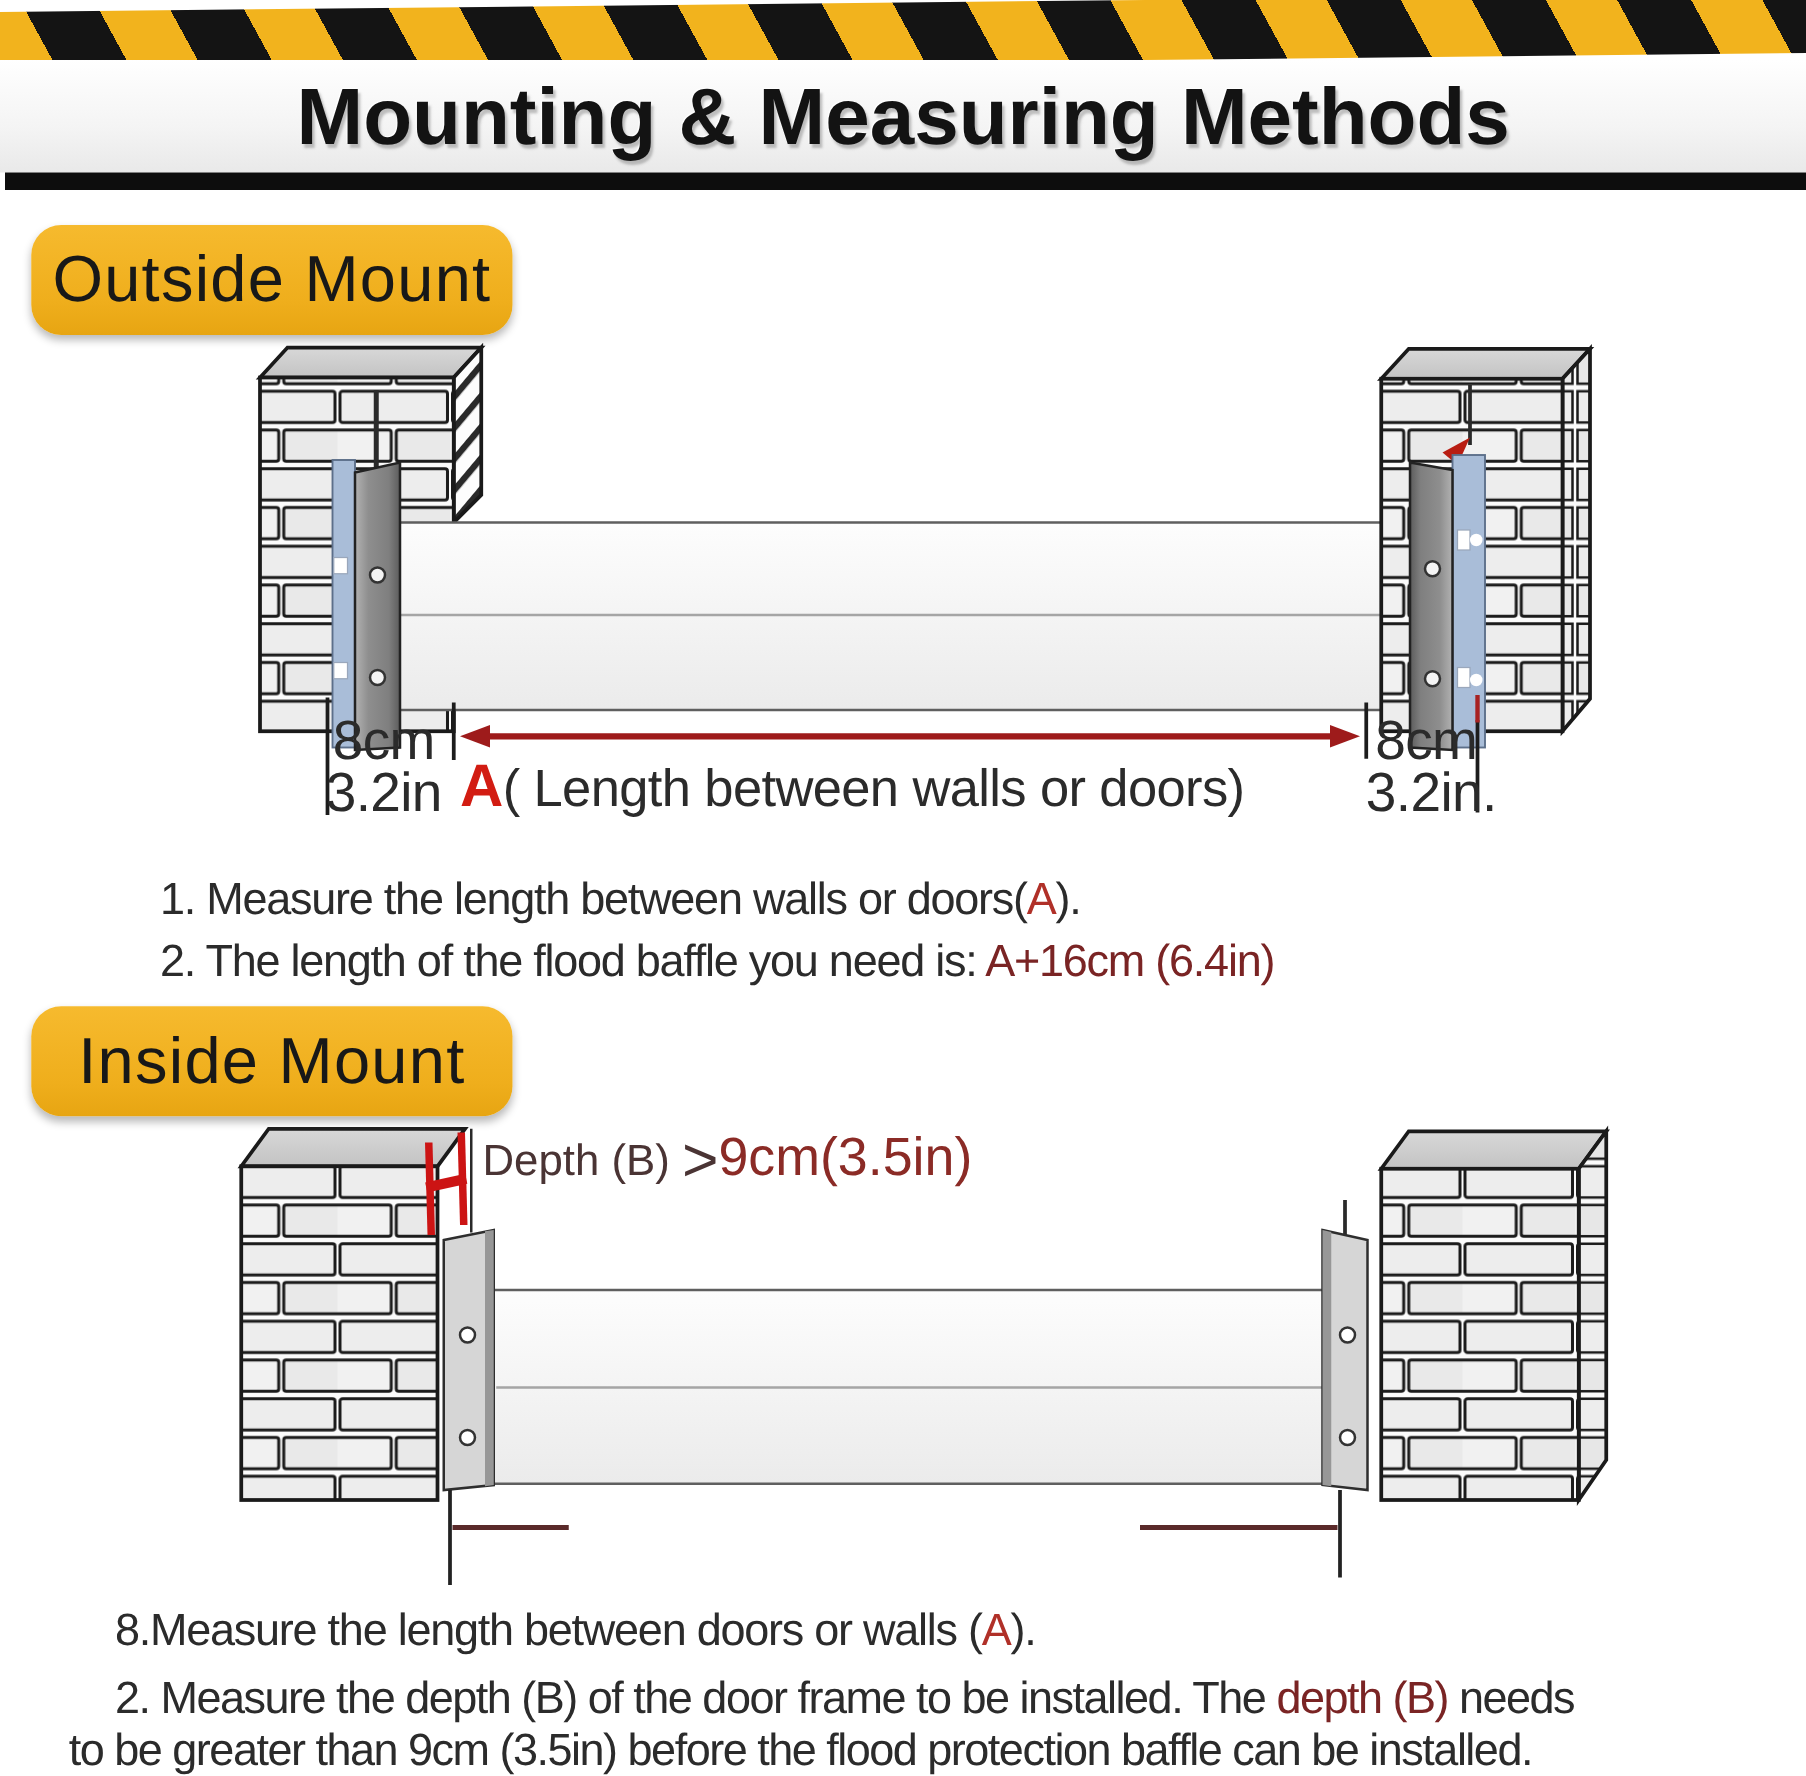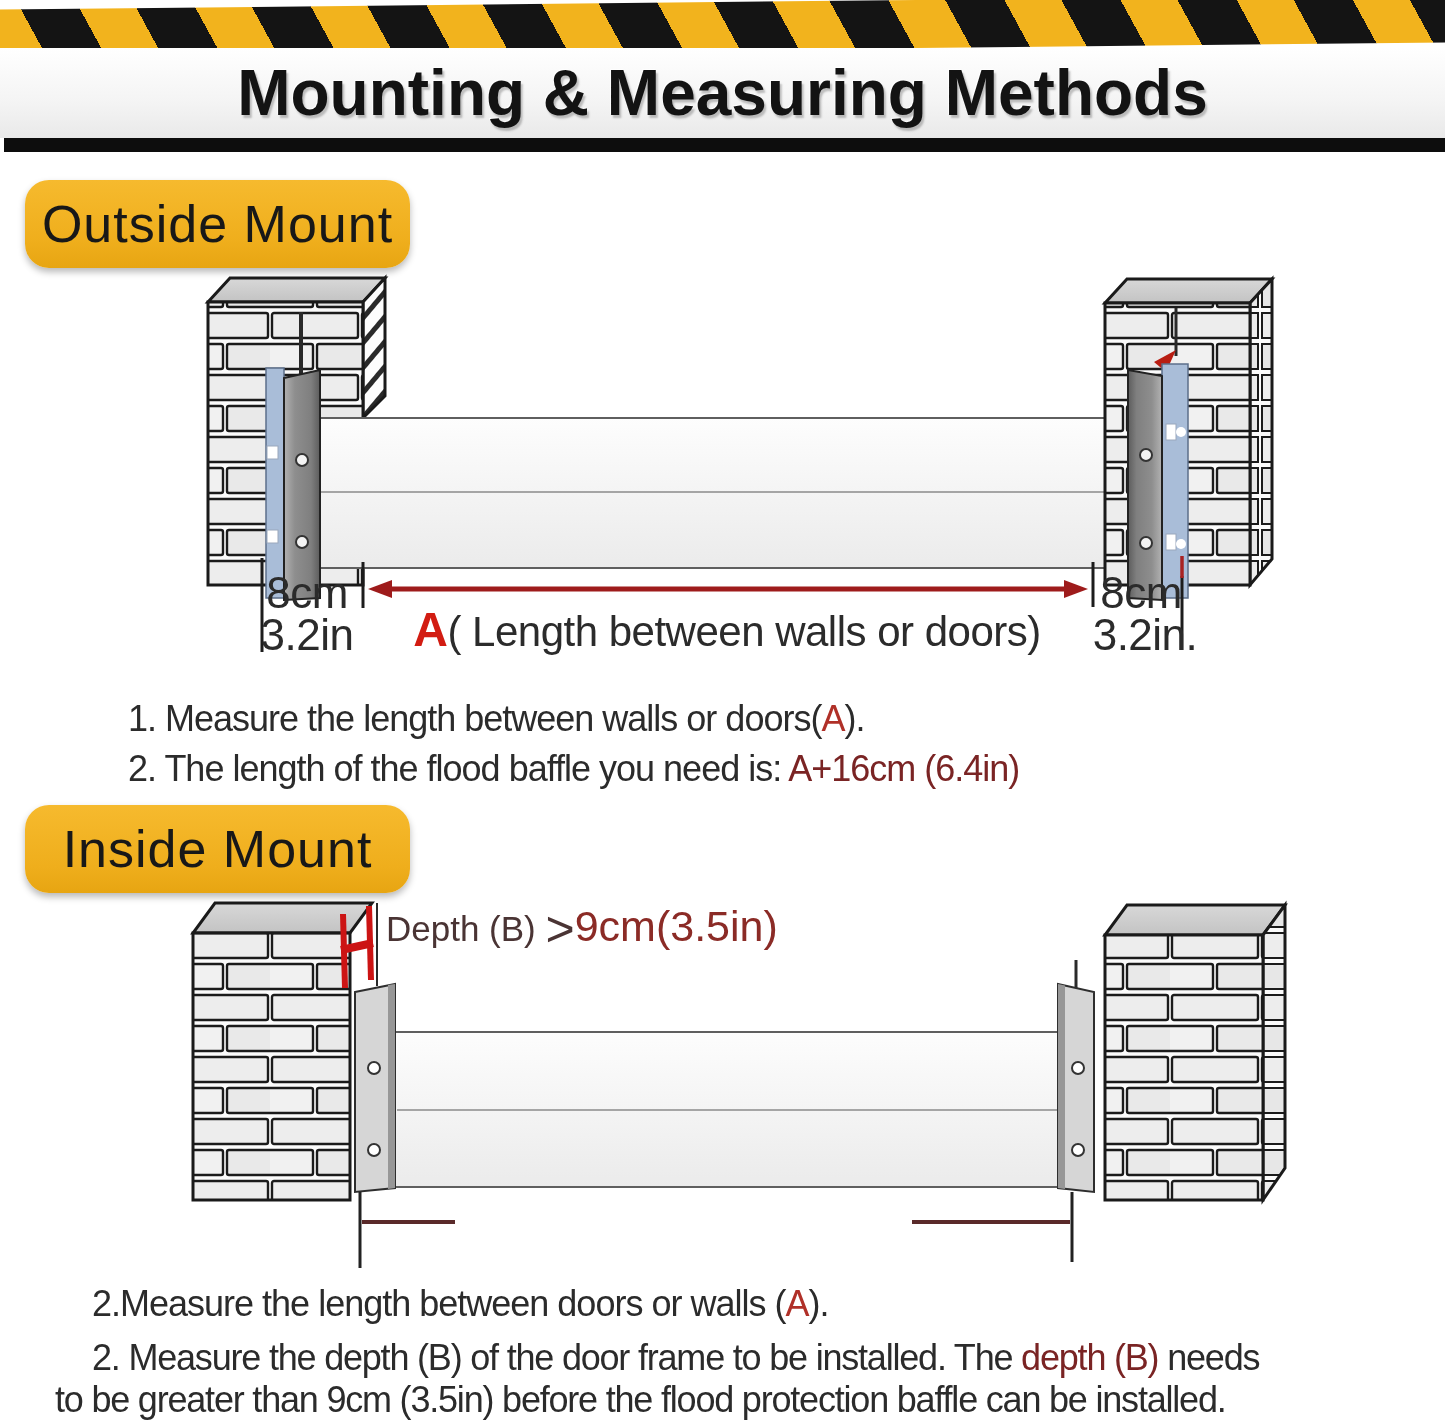--- a/index.html
+++ b/index.html
@@ -28,21 +28,21 @@
   
   .diagram-layer{position:absolute;top:0;left:0;}
 
   
   .overlay{position:absolute;color:#2b2b2b;white-space:nowrap;}
   .dim{font-size:44px;letter-spacing:-0.5px;text-align:center;}
   .t-dim1-left-cm {left:252px;top:568px;width:110px;}
   .t-dim1-left-in {left:248px;top:610px;width:118px;}
   .t-dim1-right-cm{left:1086px;top:568px;width:110px;}
   .t-dim1-right-in{left:1086px;top:610px;width:118px;}
-  .t-dim1-a{left:368px;top:602px;width:718px;text-align:center;font-size:42px;letter-spacing:-0.5px;}
+  .t-dim1-a{left:368px;top:602px;width:718px;text-align:left;font-size:42px;letter-spacing:-0.5px;}
   .t-dim1-a .red-a{font-size:48px;font-weight:bold;color:#d21c12;}
   .t-instr{font-size:36px;letter-spacing:-1px;}
   .t-instr1-l1{left:128px;top:698px;}
   .t-instr1-l2{left:128px;top:748px;}
   .red-a{color:#b03028;}
   .maroon{color:#7a2424;}
   .t-depth{left:386px;top:902px;}
   .depth-name{font-size:35px;color:#4a3434;}
   .depth-gt{font-size:50px;color:#4a3434;vertical-align:-5px;line-height:1;}
   .depth-val{font-size:43px;color:#8b2b26;}
@@ -230,20 +230,20 @@
     <span>1. Measure the length between walls or doors(</span><span class="red-a">A</span><span>).</span>
   </div>
   <div class="overlay t-instr t-instr1-l2">
     <span>2. The length of the flood baffle you need is: </span><span class="maroon">A+16cm (6.4in)</span>
   </div>
 
   <div class="overlay t-depth">
     <span class="depth-name">Depth (B) </span><span class="depth-gt">&gt;</span><span class="depth-val">9cm(3.5in)</span>
   </div>
   <div class="overlay t-instr t-instr2-l1">
-    <span>2.Measure the length between doors or walls (</span><span class="red-a">A</span><span>).</span>
+    <span>8.Measure the length between doors or walls (</span><span class="red-a">A</span><span>).</span>
   </div>
   <div class="overlay t-instr t-instr2-l2">
     <span>2. Measure the depth (B) of the door frame to be installed. The </span><span class="maroon">depth (B)</span><span> needs</span>
   </div>
   <div class="overlay t-instr t-instr2-l3">to be greater than 9cm (3.5in) before the flood protection baffle can be installed.</div>
 
 </div>
 
 </body></html>

